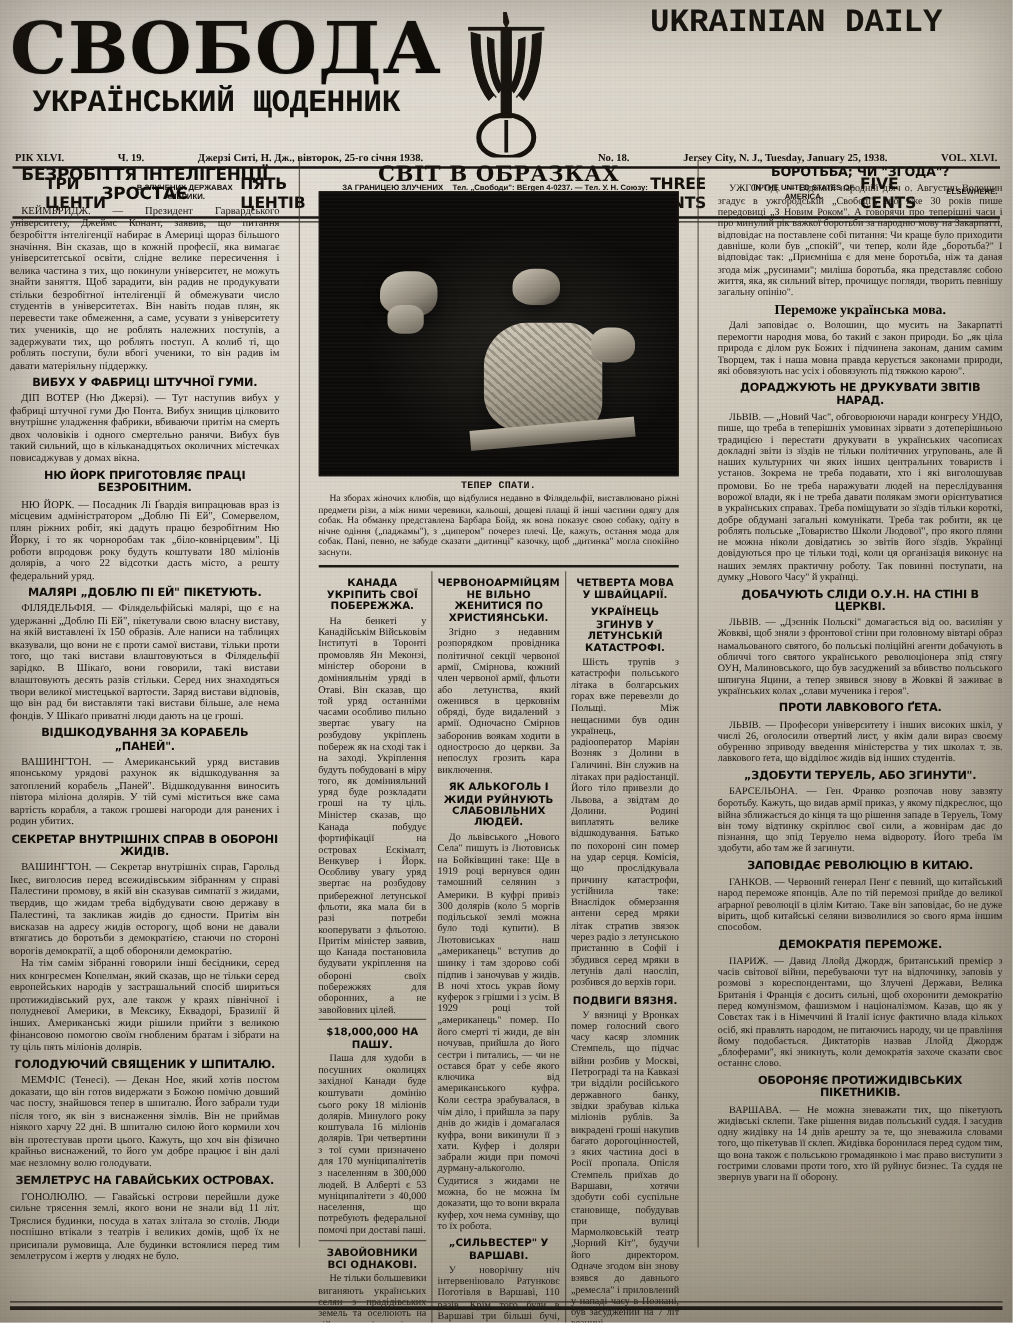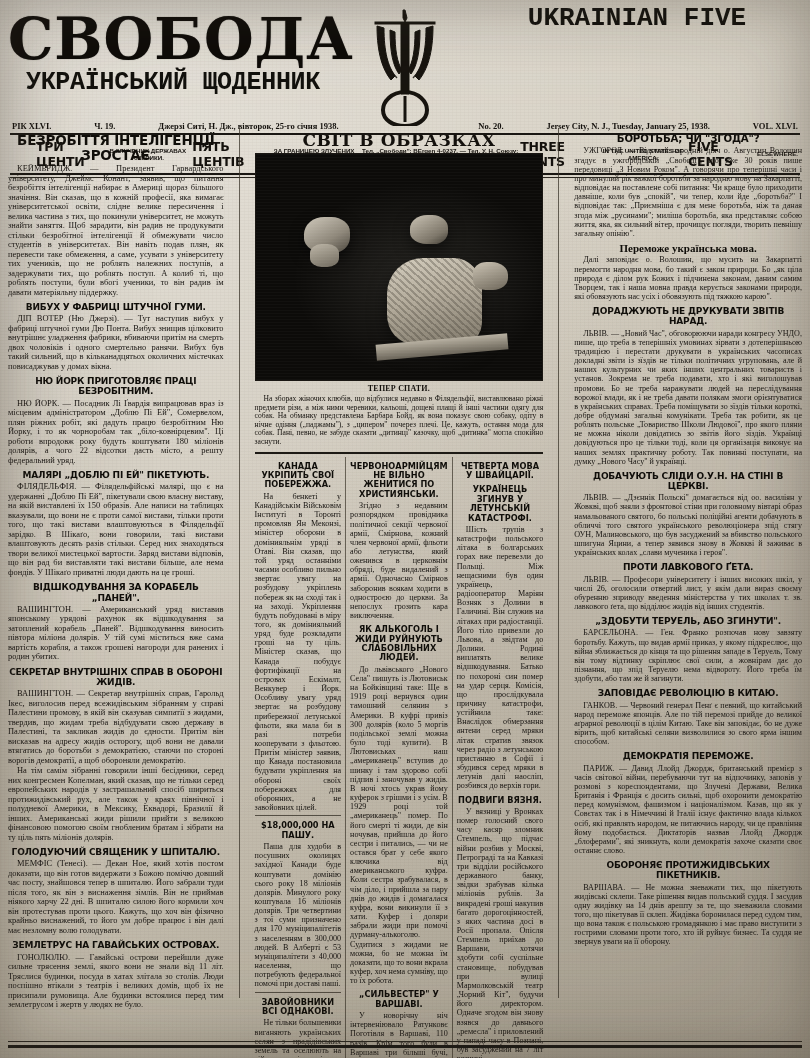--- a/index.html
+++ b/index.html
@@ -170,21 +170,21 @@
   }
   .photo .glow{
     position:absolute;inset:0;
     background:radial-gradient(ellipse at 58% 55%, rgba(255,250,235,.10), rgba(0,0,0,0) 55%);
   }
   .photo .grain{
     position:absolute;inset:0;opacity:.5;
     background-image:repeating-linear-gradient(0deg, rgba(255,255,255,.05) 0 1px, rgba(0,0,0,0) 1px 3px);
   }
   .photo-cap{
-    font-family:Liberation Serif, serif;font-weight:bold;font-size:8px;
+    font-family:Liberation Mono, monospace;font-weight:bold;font-size:8px;
     text-align:center;margin:3px 0 2px 0;letter-spacing:.2px;
   }
   .photo-body{
     font-family:"Liberation Serif",serif;font-size:7.6px;line-height:8.6px;
     text-align:justify;text-indent:9px;margin:0;
   }
   .hr-thick{height:2px;background:#1d1a15;margin:5px 0 3px 0;}
   .hr-thin{height:1px;background:#3a342a;margin:3px 0;opacity:.8;}
 
   .bottom-rule{position:absolute;left:8px;right:8px;bottom:10px;height:3px;background:#1a1713;}
@@ -217,30 +217,30 @@
               <path d="M48 88 L48 114" stroke-width="3"></path>
             </g>
             <g fill="none" stroke="#17140f" stroke-width="1.4" opacity=".85">
               <path d="M24 24 C26 48 32 62 40 70"></path>
               <path d="M72 24 C70 48 64 62 56 70"></path>
             </g>
           </svg>
         </div>
       </div>
       <div class="mh-right">
-        <div class="title-sub">UKRAINIAN FIVE</div>
+        <div class="title-sub">UKRAINIAN DAILY</div>
       </div>
     </div>
 
     <div class="mh-line">
       <span class="seg">РІК XLVI.</span>
       <span class="seg">Ч. 19.</span>
       <span class="seg">Джерзі Ситі, Н. Дж., вівторок, 25-го січня 1938.</span>
       <span class="seg" style="width:54px"></span>
-      <span class="seg">No. 20.</span>
+      <span class="seg">No. 18.</span>
       <span class="seg">Jersey City, N. J., Tuesday, January 25, 1938.</span>
       <span class="seg">VOL. XLVI.</span>
     </div>
 
     <div class="rule"></div>
 
     <div class="price-row">
       <div class="pr-grp">
         <span class="price-big">ТРИ ЦЕНТИ</span>
         <span class="price-small">В ЗЛУЧЕНИХ ДЕРЖАВАХ АМЕРИКИ.</span>

